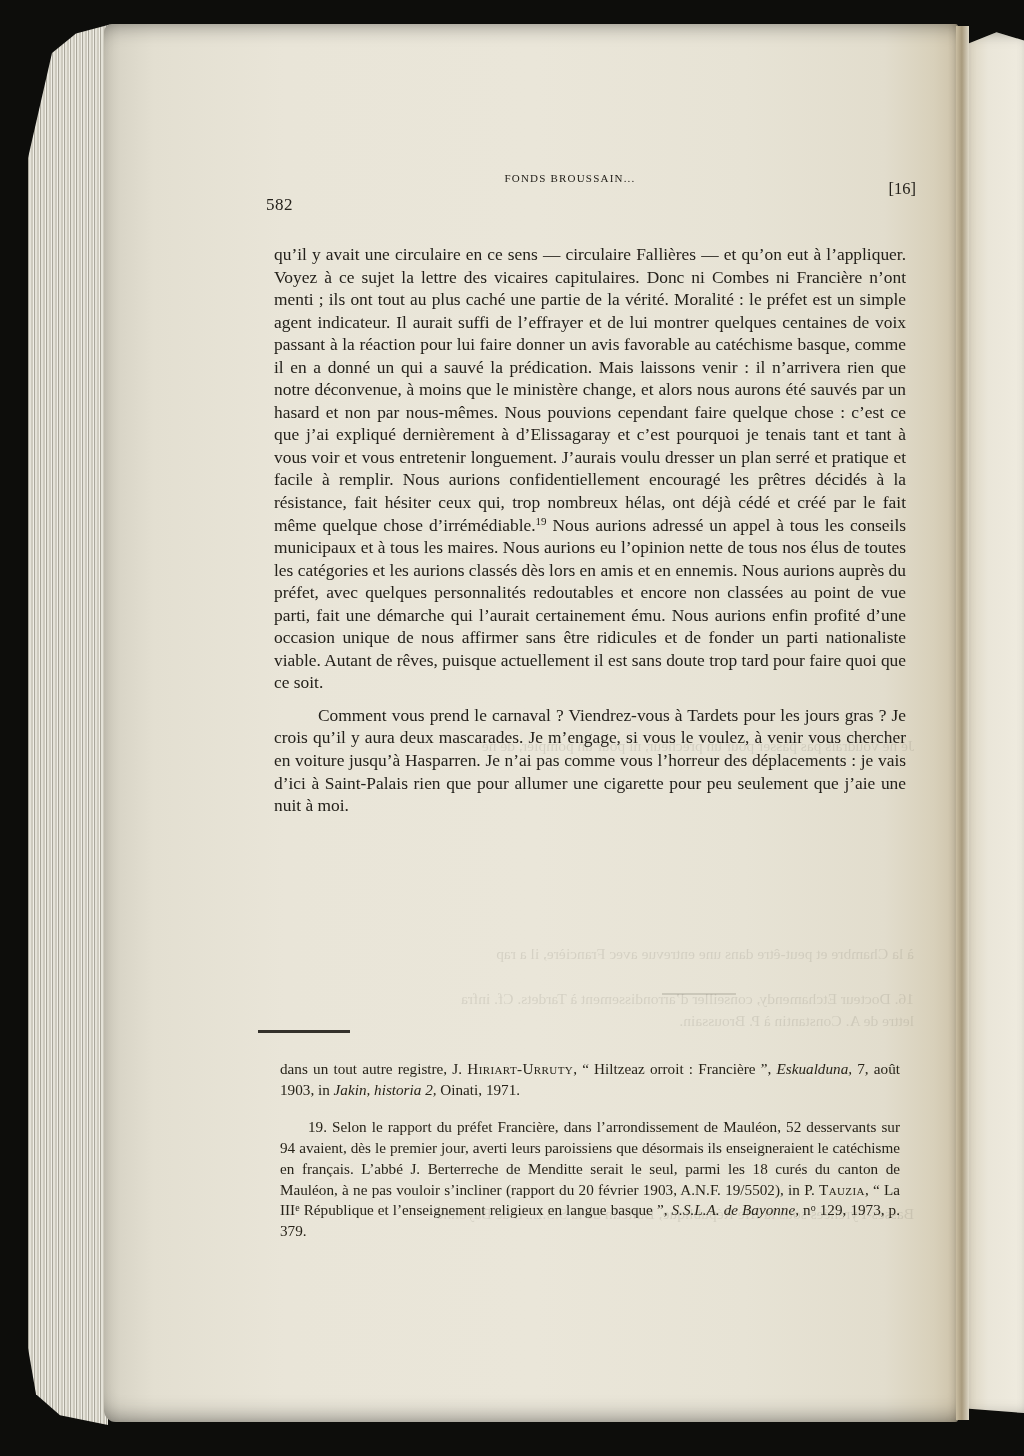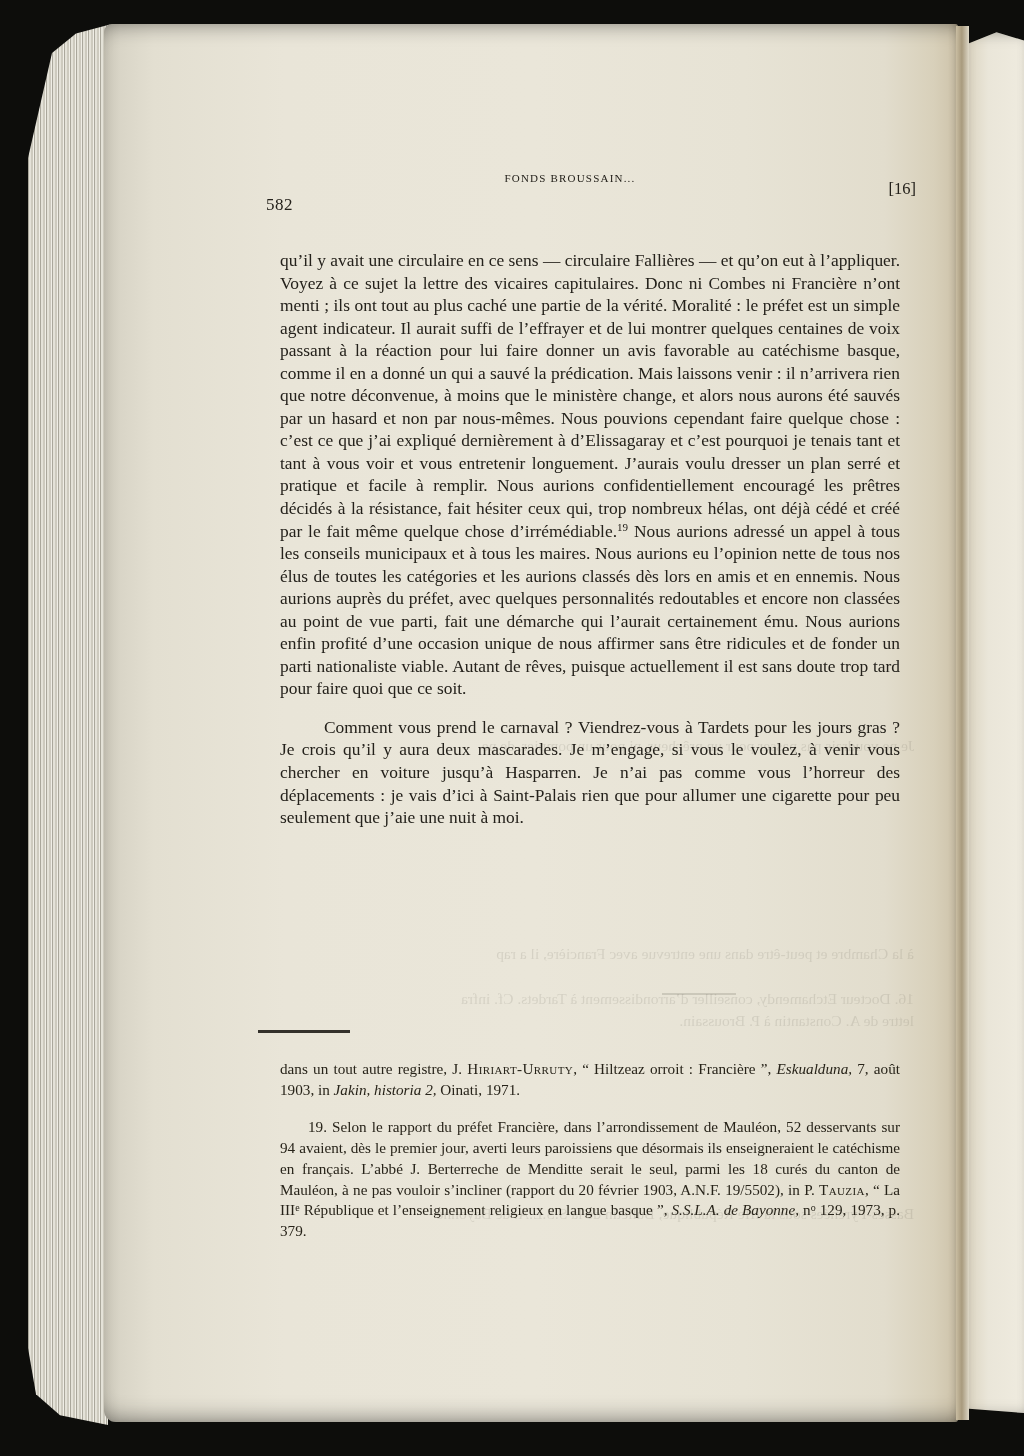--- a/index.html
+++ b/index.html
@@ -57,21 +57,21 @@
   .running-title {
     position: absolute; left: calc(50% - 20px); transform: translateX(-50%);
     top: 148px; font-size: 11px; letter-spacing: 1.2px; white-space: nowrap; text-align: right;
   }
   .bracket-no { position: absolute; right: 0px; top: 155px; font-size: 16.5px; }
 
   .body-copy {
     position: absolute; left: 0; top: 209px; width: 652px;
     text-align: justify; font-size: 17.4px; line-height: 22.55px;
   }
-  .body-copy p { margin: 16px; font-family: Liberation Serif, serif; }
+  .body-copy p { margin: 10px; font-family: Liberation Serif, serif; }
   .para-indent { text-indent: 44px; }
   .para-gap { margin-top: 10px !important; }
   sup.fn-ref { font-size: 11px; line-height: 0; vertical-align: 6px; }
 
   .footnote-rule {
     position: absolute; left: -6px; top: 1006px; width: 92px; height: 3px;
     background: #34312b;
   }
   .footnotes {
     position: absolute; left: 0; top: 1019px; width: 652px;

